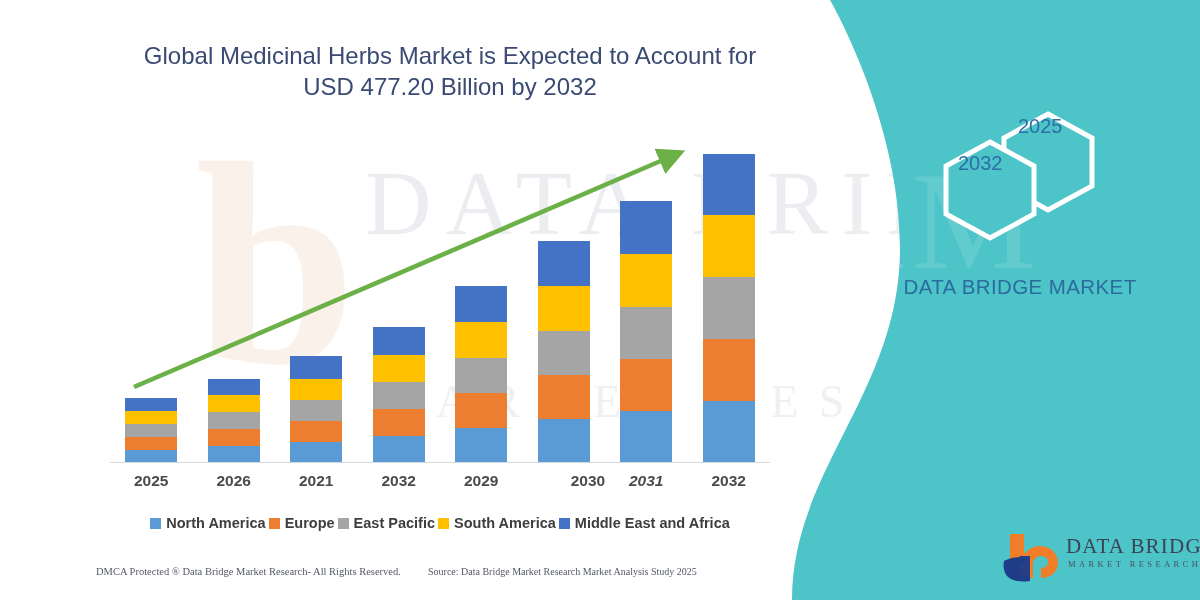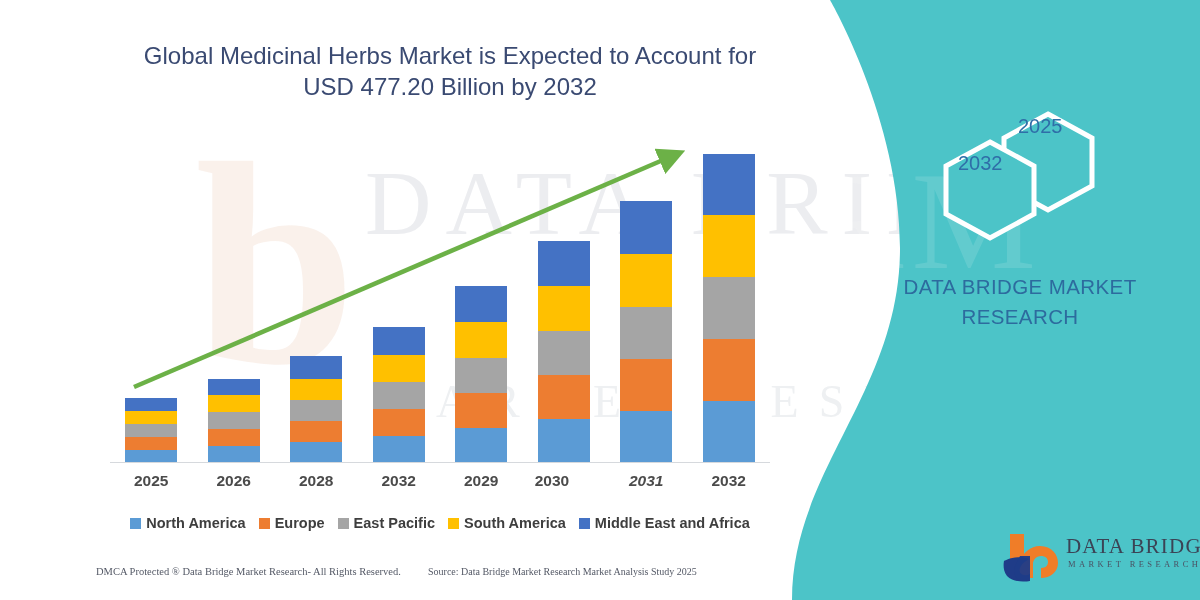--- a/index.html
+++ b/index.html
@@ -63,21 +63,21 @@
   }
   .x-label{
     position:absolute; width:82px; text-align:center;
     font-size:15.5px; font-weight:700; color:#4b4b4b;
     font-family:"Liberation Sans", sans-serif;
   }
 
   
   #legend{
     position:absolute; left:110px; top:512px; width:660px; height:22px;
-    display:flex; align-items:center; justify-content:center; gap:13px;
+    display:flex; align-items:center; justify-content:center; gap:3px;
     white-space:nowrap;
   }
   .legend-item{ display:flex; align-items:center; gap:5px; }
   .legend-swatch{ width:11px; height:11px; display:block; }
   .legend-label{
     font-size:14.5px; font-weight:700; color:#3e3e3e;
     font-family:"Liberation Sans", sans-serif;
   }
 
   
@@ -213,24 +213,24 @@
       <marker id="ah" markerWidth="6" markerHeight="6" refX="2.4" refY="3" orient="auto" markerUnits="strokeWidth">
         <path d="M0,0 L6,3 L0,6 Z" fill="#6cb147"></path>
       </marker>
     </defs>
     <line id="arrow-line" x1="24" y1="247" x2="560" y2="17" stroke="#6cb147" stroke-width="4.6" marker-end="url(#ah)"></line>
   </svg>
 
   <div id="x-labels">
       <div class="x-label" style="left: 0.25px;">2025</div>
       <div class="x-label" style="left: 82.75px;">2026</div>
-      <div class="x-label" style="left: 165.25px;">2028</div>
+      <div class="x-label" style="left: 165.25px;">2021</div>
       <div class="x-label" style="left: 247.75px;">2032</div>
       <div class="x-label" style="left: 330.25px;">2029</div>
-      <div class="x-label" style="left: 401px;">2030</div>
+      <div class="x-label" style="left: 437px;">2030</div>
       <div class="x-label" style="left: 495.25px; font-style: italic;">2031</div>
       <div class="x-label" style="left: 577.75px;">2032</div>
     </div>
 
   <div id="legend">
       <div class="legend-item">
         <span class="legend-swatch" style="background: rgb(91, 155, 213);"></span>
         <span class="legend-label">North America</span>
       </div>
       <div class="legend-item">
@@ -267,21 +267,20 @@
 
   <svg style="position:absolute;left:90px;top:110px;width:200px;height:135px;" viewBox="0 0 200 135">
     <polygon points="128,4 172,28 172,76 128,100 84,76 84,28" fill="none" stroke="#ffffff" stroke-width="5"></polygon>
     <polygon points="70,32 114,56 114,104 70,128 26,104 26,56" fill="#4cc4c8" stroke="#ffffff" stroke-width="5"></polygon>
   </svg>
   <div class="hex-label" style="left:128px;top:152px;">2032</div>
   <div class="hex-label" style="left:188px;top:115px;">2025</div>
 
   <div id="dbmr-words">
     <div>DATA BRIDGE MARKET</div>
-    <div>RESEARCH</div>
   </div>
 </div>
 
 <div id="logo">
   <svg style="position:absolute;left:0;top:0;width:62px;height:54px;" viewBox="0 0 62 54">
     <path d="M10,6 L24,6 L24,26 C24,26 30,18 40,18 C52,18 58,27 58,35 C58,44 50,50 41,50 L41,40
              C46,40 48,37 48,34 C48,30 45,28 41,28 C36,28 33,32 33,36 L33,50 L10,50 Z" fill="#f07d28"></path>
     <path d="M4,33 C4,33 16,26 30,31 C30,31 22,34 20,40 C18,46 24,49 30,46 L30,53
              C30,53 14,56 7,48 C2,42 4,33 4,33 Z" fill="#1f3c88"></path>
     <path d="M20,28 L30,28 L30,53 L20,53 C14,50 13,42 16,36 Z" fill="#1f3c88" opacity=".95"></path>

